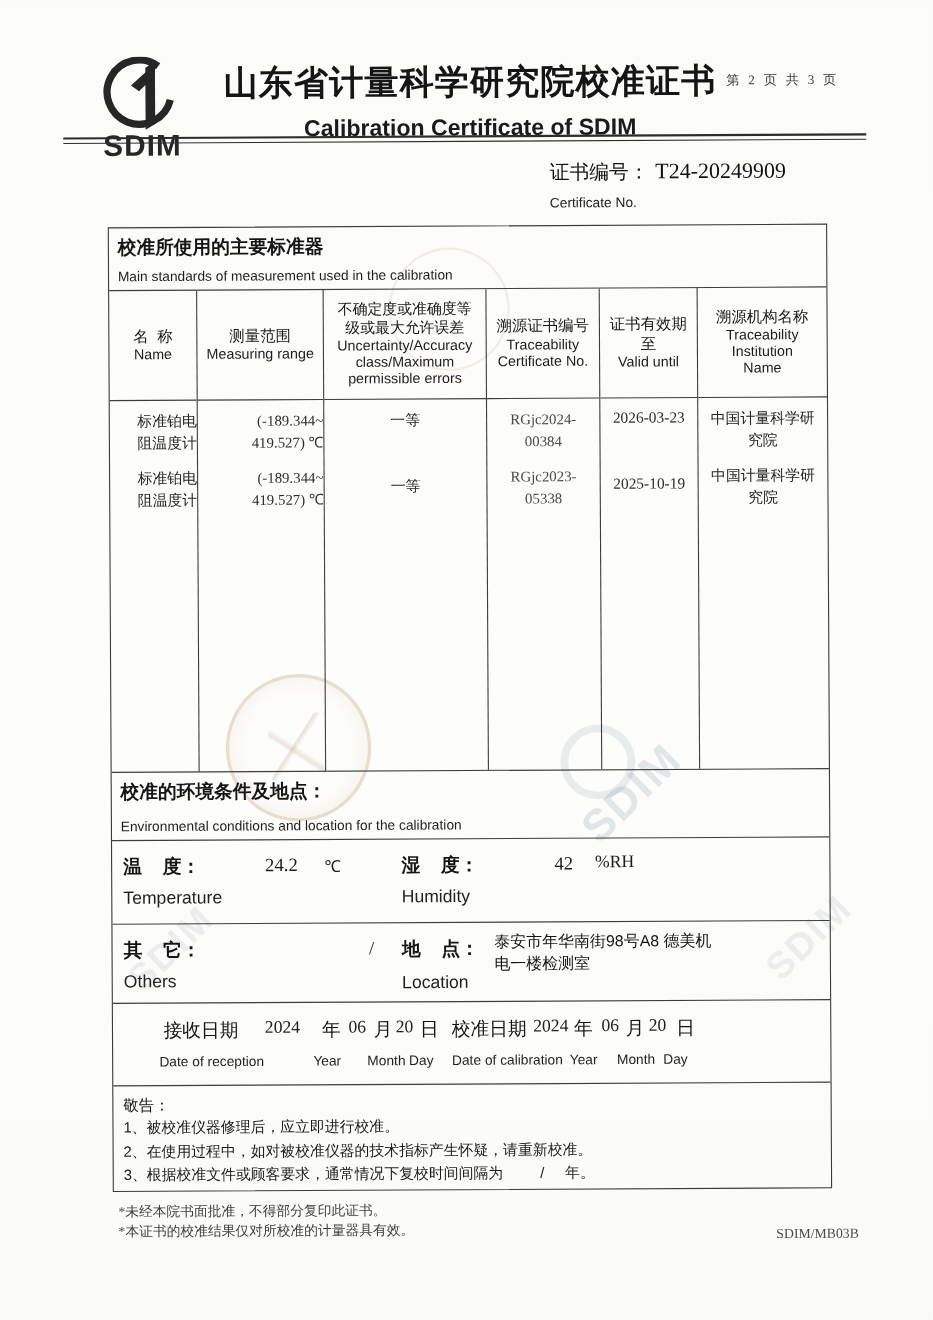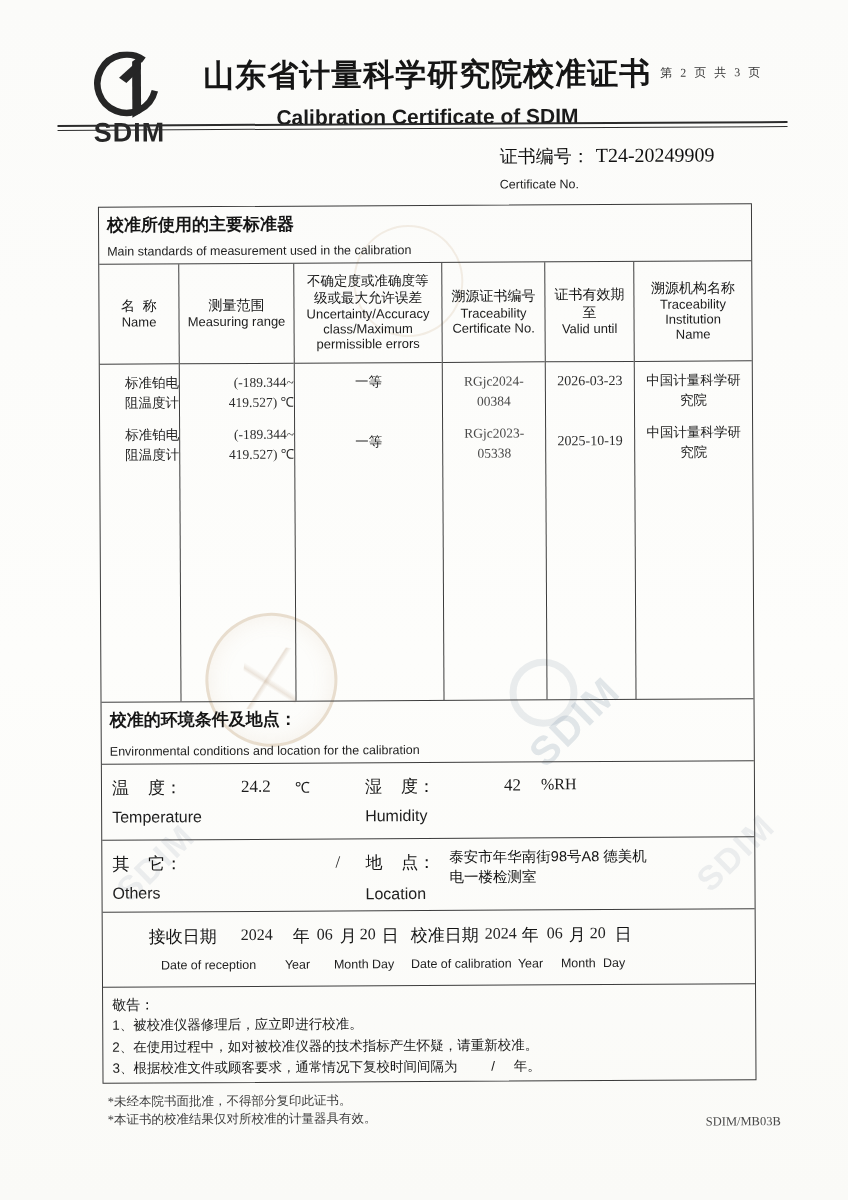--- a/index.html
+++ b/index.html
@@ -50,21 +50,21 @@
   .cell { font-family:"Liberation Serif", serif; font-size:13.5px; color:#2e2e2e; line-height:1.45; }
   .cell.zhv { font-family:"Liberation Sans", sans-serif; color:#222; }
   .cell + .cell { margin-top:13px; }
   .ml { white-space:pre-wrap; }
   .al { text-align:right; padding-left:5px; }
 
   
   .env-row { position:relative; }
   .row-temp { height:76px; }
   .row-other { height:72px; }
-  .lab-zh { position:absolute; font-size:17px; font-weight:400; color:#141414; top:12px; white-space:pre-wrap; }
+  .lab-zh { position:absolute; font-size:17px; font-weight:700; color:#141414; top:12px; white-space:pre-wrap; }
   .lab-en { position:absolute; font-size:16px; color:#1e1e1e; top:44px; }
   .val-ser { position:absolute; font-family:"Liberation Serif", serif; font-size:17px; color:#1c1c1c; top:13px;margin-left:33px; }
 
   
   .row-dates { height:75px; position:relative; }
   .row-dates span { position:absolute;margin-left:38px; }
   .d-zh { font-size:17px; font-weight:500; color:#131313; top:13px; }
   .d-val { font-family:"Liberation Serif", serif; font-size:16px; color:#222; top:14px; }
   .d-en { font-size:12.5px; color:#1e1e1e; top:46px; }
 
@@ -255,21 +255,21 @@
         <span class="d-val" style="left:219px">20</span>
         <span class="d-zh" style="left:241px">日</span>
         <span class="d-zh" style="left:270px">校准日期</span>
         <span class="d-val" style="left:344px">2024</span>
         <span class="d-zh" style="left:381px">年</span>
         <span class="d-val" style="left:406px">06</span>
         <span class="d-zh" style="left:428px">月</span>
         <span class="d-val" style="left:449px">20</span>
         <span class="d-zh" style="left:474px">日</span>
 
-        <span class="d-en" style="left:20px">Date of reception</span>
+        <span class="d-en" style="left:4px">Date of reception</span>
         <span class="d-en" style="left:144px">Year</span>
         <span class="d-en" style="left:193px">Month</span>
         <span class="d-en" style="left:231px">Day</span>
         <span class="d-en" style="left:270px">Date of calibration</span>
         <span class="d-en" style="left:377px">Year</span>
         <span class="d-en" style="left:420px">Month</span>
         <span class="d-en" style="left:462px">Day</span>
       </div>
 
       <div class="notice">

